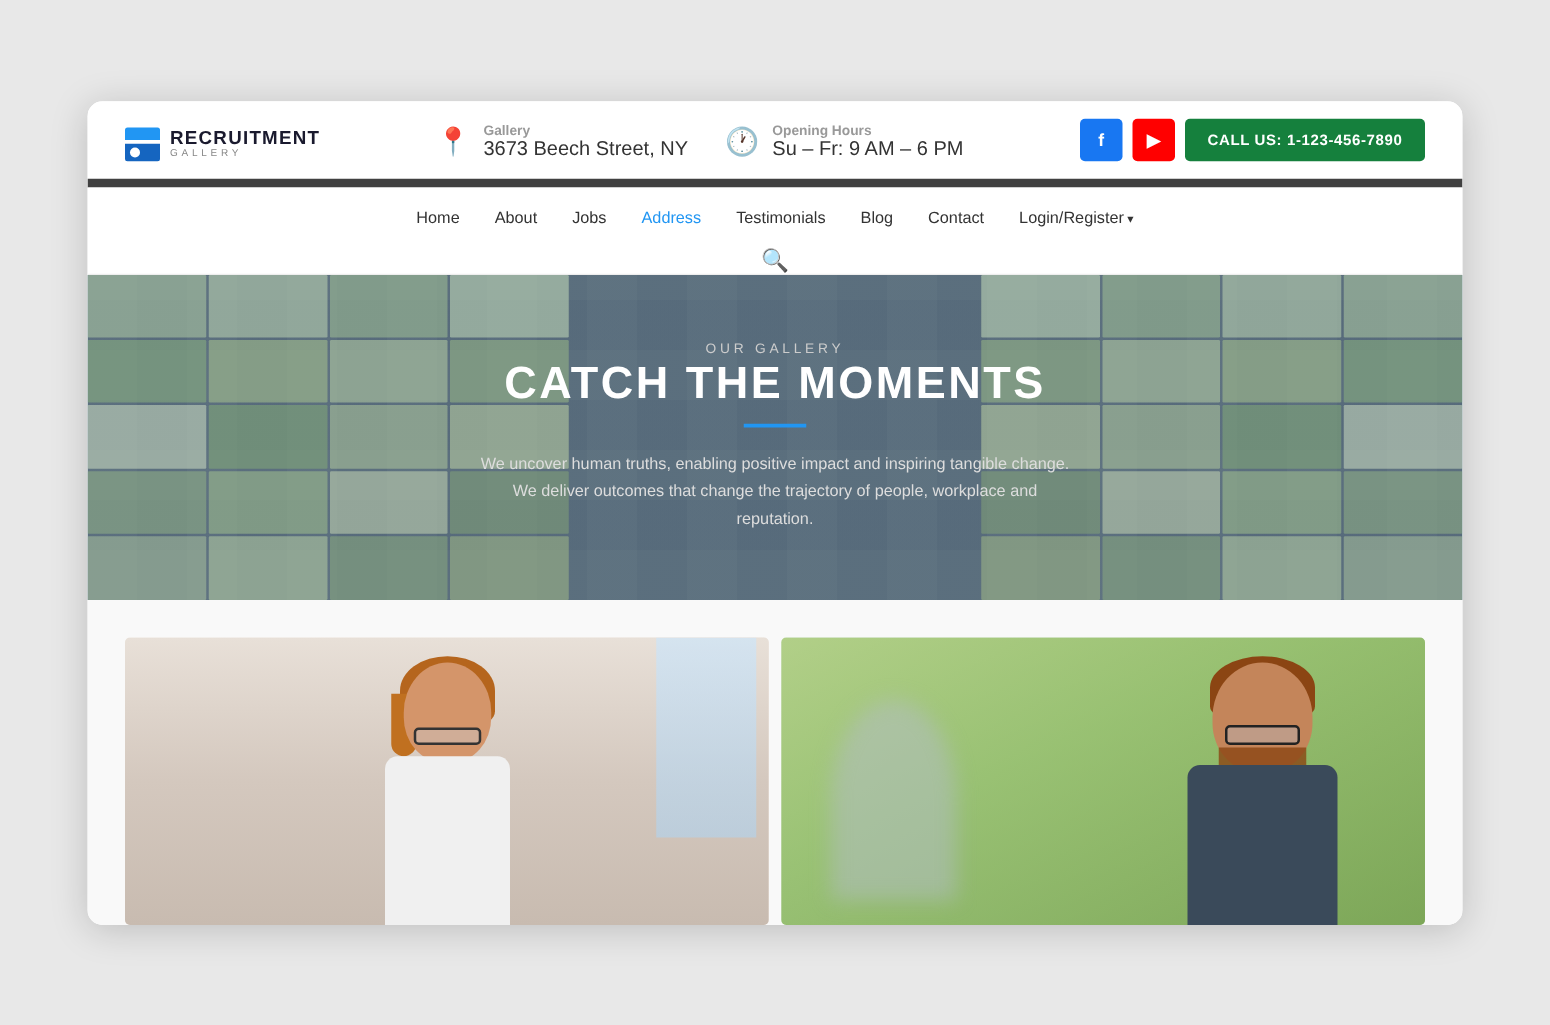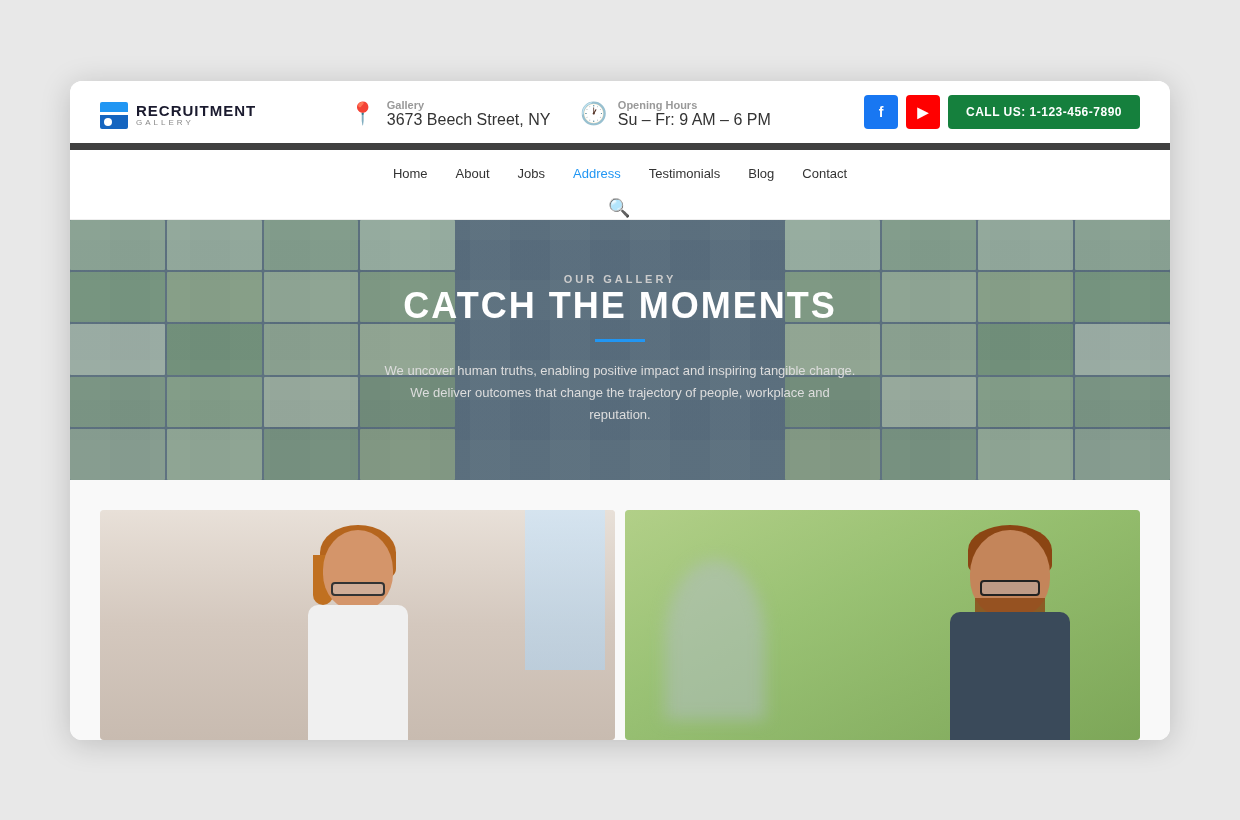--- a/index.html
+++ b/index.html
@@ -223,21 +223,20 @@
       height: 100%;
       text-align: center;
       padding: 20px;
     }
     .hero-subtitle {
       font-size: 11px;
       color: #ccc;
       letter-spacing: 3px;
       text-transform: uppercase;
       margin-bottom: 0;
-      font-weight: bold;
     }
     .hero-title {
       font-size: 36px;
       font-weight: 900;
       color: #fff;
       text-transform: uppercase;
       letter-spacing: 2px;
       margin-bottom: 12px;
     }
     .hero-divider {
@@ -514,20 +513,23 @@
         <a href="#" class="active">Address</a>
       </li>
       <li>
         <a href="#">Testimonials</a>
       </li>
       <li>
         <a href="#">Blog</a>
       </li>
       <li>
         <a href="#">Contact</a>
+      </li>
+      <li>
+        <a href="#" class="with-arrow">Login/Register</a>
       </li>
     </ul>
     <span class="nav-search">🔍</span>
   </nav>
 
   <div class="hero-banner">
     <div class="hero-bg">
 
       <div class="sticky-wall left">
         <div class="sticky-note" style="background:#b8d4a8;"></div>

